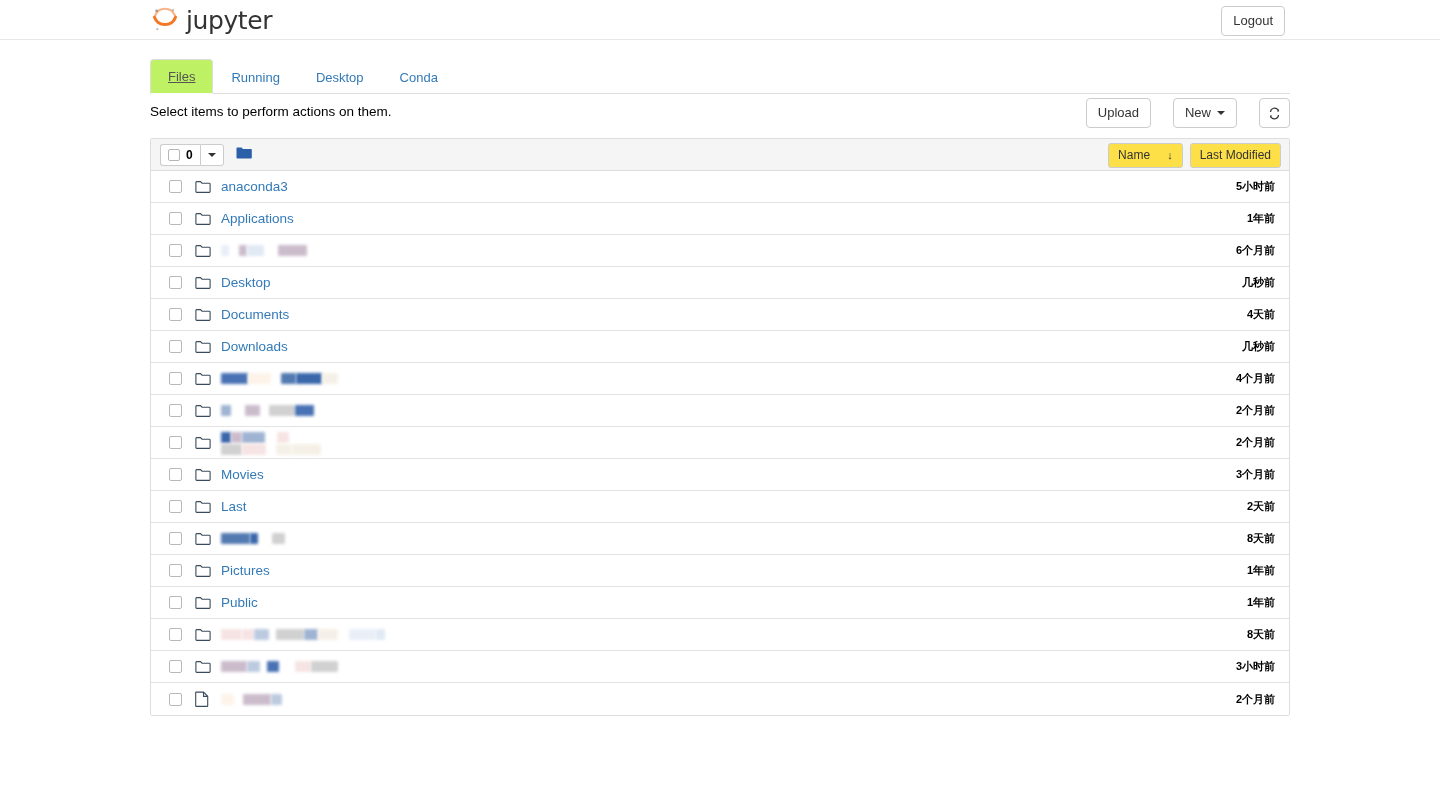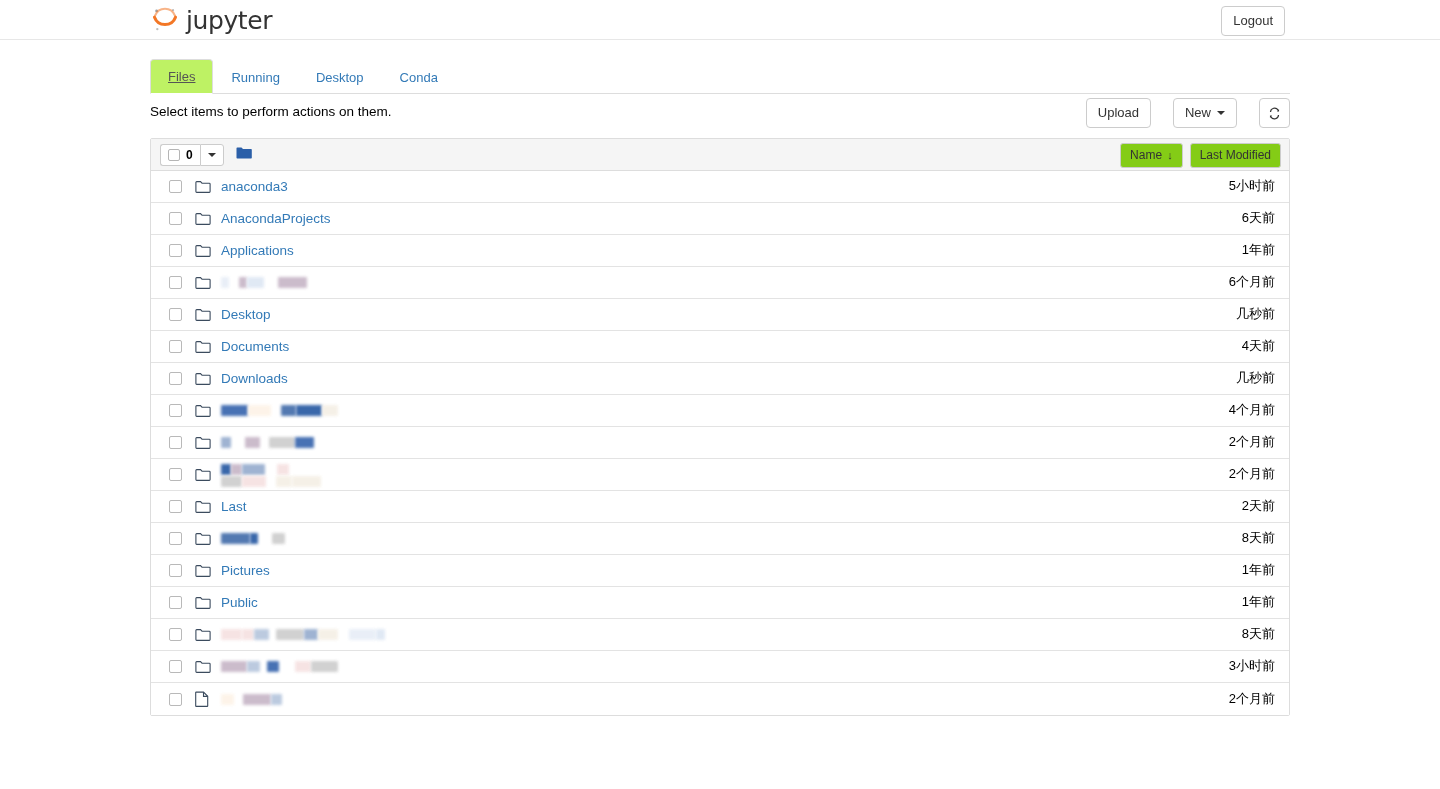--- a/index.html
+++ b/index.html
@@ -180,26 +180,26 @@
   }
   .folder-solid { margin-left: 12px; display: flex; align-items: center; }
   .head-right {
     position: absolute;
     right: 8px; top: 4px;
     display: flex; gap: 7px;
   }
   .sort-btn {
     font-size: 12px;
     padding: 3px 9px;
-    background: #84cc16;
+    background: #fde047;
     border: 1px solid #cccccc;
     border-radius: 3px;
     color: #333;
     cursor: pointer;
-    display: flex; align-items: center; gap: 5px;
+    display: flex; align-items: center; gap: 17px;
     font-family: "Liberation Sans", sans-serif;
     line-height: 1.4;
   }
   .sort-arrow { font-size: 11px; line-height: 1; }
 
   
   .row {
     position: relative;
     display: flex;
     align-items: center;
@@ -227,23 +227,24 @@
     margin-left: 10px;
     font-size: 13.5px;
     color: #337ab7;
     text-decoration: none;
     cursor: pointer;
     line-height: 1.3;
   }
   .row-time {
     position: absolute;
     right: 14px;
-    font-size: 13px;
+    font-size: 11px;
     color: #000000;
     line-height: 1.3;
+    font-weight: bold;
   }
 
   
   .redacted {
     margin-left: 10px;
     display: flex;
     align-items: center;
     height: 18px;
     position: relative;
   }
@@ -342,30 +343,20 @@
           <a class="row-name">anaconda3</a>
           <span class="row-time">5小时前</span>
         </div>
         <div class="row">
           <span class="row-cb"></span>
           <span class="row-icon">
             <svg width="16" height="14" viewBox="0 0 16 14">
               <path d="M0.9 2.4a.8.8 0 0 1 .8-.8h3.8l1.5 1.6h7.3a.8.8 0 0 1 .8.8v7.6a.8.8 0 0 1-.8.8H1.7a.8.8 0 0 1-.8-.8z" fill="none" stroke="#3b4b5e" stroke-width="1.1"></path>
             </svg>
           </span>
-          <a class="row-name">AnacondaProjects</a>
-          <span class="row-time">6天前</span>
-        </div>
-        <div class="row">
-          <span class="row-cb"></span>
-          <span class="row-icon">
-            <svg width="16" height="14" viewBox="0 0 16 14">
-              <path d="M0.9 2.4a.8.8 0 0 1 .8-.8h3.8l1.5 1.6h7.3a.8.8 0 0 1 .8.8v7.6a.8.8 0 0 1-.8.8H1.7a.8.8 0 0 1-.8-.8z" fill="none" stroke="#3b4b5e" stroke-width="1.1"></path>
-            </svg>
-          </span>
           <a class="row-name">Applications</a>
           <span class="row-time">1年前</span>
         </div>
         <div class="row">
           <span class="row-cb"></span>
           <span class="row-icon">
             <svg width="16" height="14" viewBox="0 0 16 14">
               <path d="M0.9 2.4a.8.8 0 0 1 .8-.8h3.8l1.5 1.6h7.3a.8.8 0 0 1 .8.8v7.6a.8.8 0 0 1-.8.8H1.7a.8.8 0 0 1-.8-.8z" fill="none" stroke="#3b4b5e" stroke-width="1.1"></path>
             </svg>
           </span>
@@ -466,20 +457,30 @@
             </span>
             <span class="blk-row">
               <span class="blk" style="width: 21px; background: rgb(207, 207, 207);"></span>
               <span class="blk" style="width: 24px; background: rgb(246, 226, 226);"></span>
               <span style="display: inline-block; width: 10px;"></span>
               <span class="blk" style="width: 16px; background: rgb(245, 240, 230);"></span>
               <span class="blk" style="width: 29px; background: rgb(245, 240, 230);"></span>
             </span>
           </span>
           <span class="row-time">2个月前</span>
+        </div>
+        <div class="row">
+          <span class="row-cb"></span>
+          <span class="row-icon">
+            <svg width="16" height="14" viewBox="0 0 16 14">
+              <path d="M0.9 2.4a.8.8 0 0 1 .8-.8h3.8l1.5 1.6h7.3a.8.8 0 0 1 .8.8v7.6a.8.8 0 0 1-.8.8H1.7a.8.8 0 0 1-.8-.8z" fill="none" stroke="#3b4b5e" stroke-width="1.1"></path>
+            </svg>
+          </span>
+          <a class="row-name">Movies</a>
+          <span class="row-time">3个月前</span>
         </div>
         <div class="row">
           <span class="row-cb"></span>
           <span class="row-icon">
             <svg width="16" height="14" viewBox="0 0 16 14">
               <path d="M0.9 2.4a.8.8 0 0 1 .8-.8h3.8l1.5 1.6h7.3a.8.8 0 0 1 .8.8v7.6a.8.8 0 0 1-.8.8H1.7a.8.8 0 0 1-.8-.8z" fill="none" stroke="#3b4b5e" stroke-width="1.1"></path>
             </svg>
           </span>
           <a class="row-name">Last</a>
           <span class="row-time">2天前</span>

